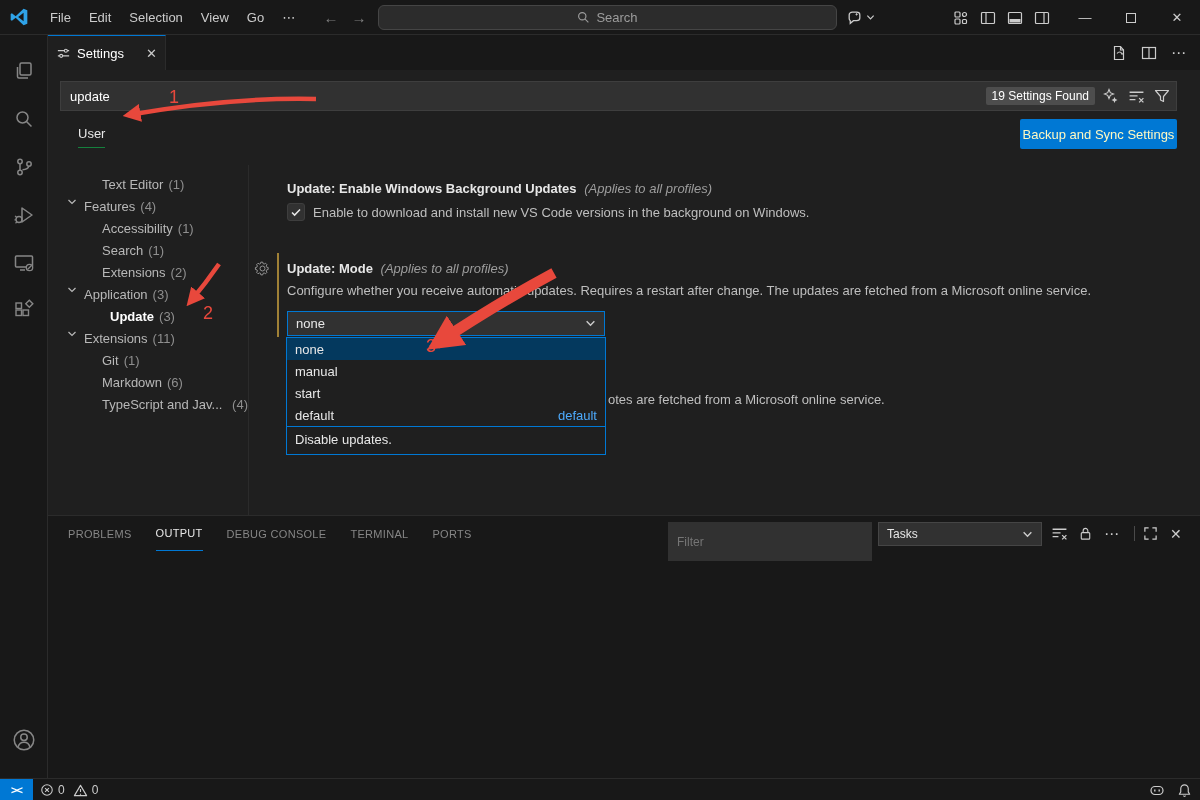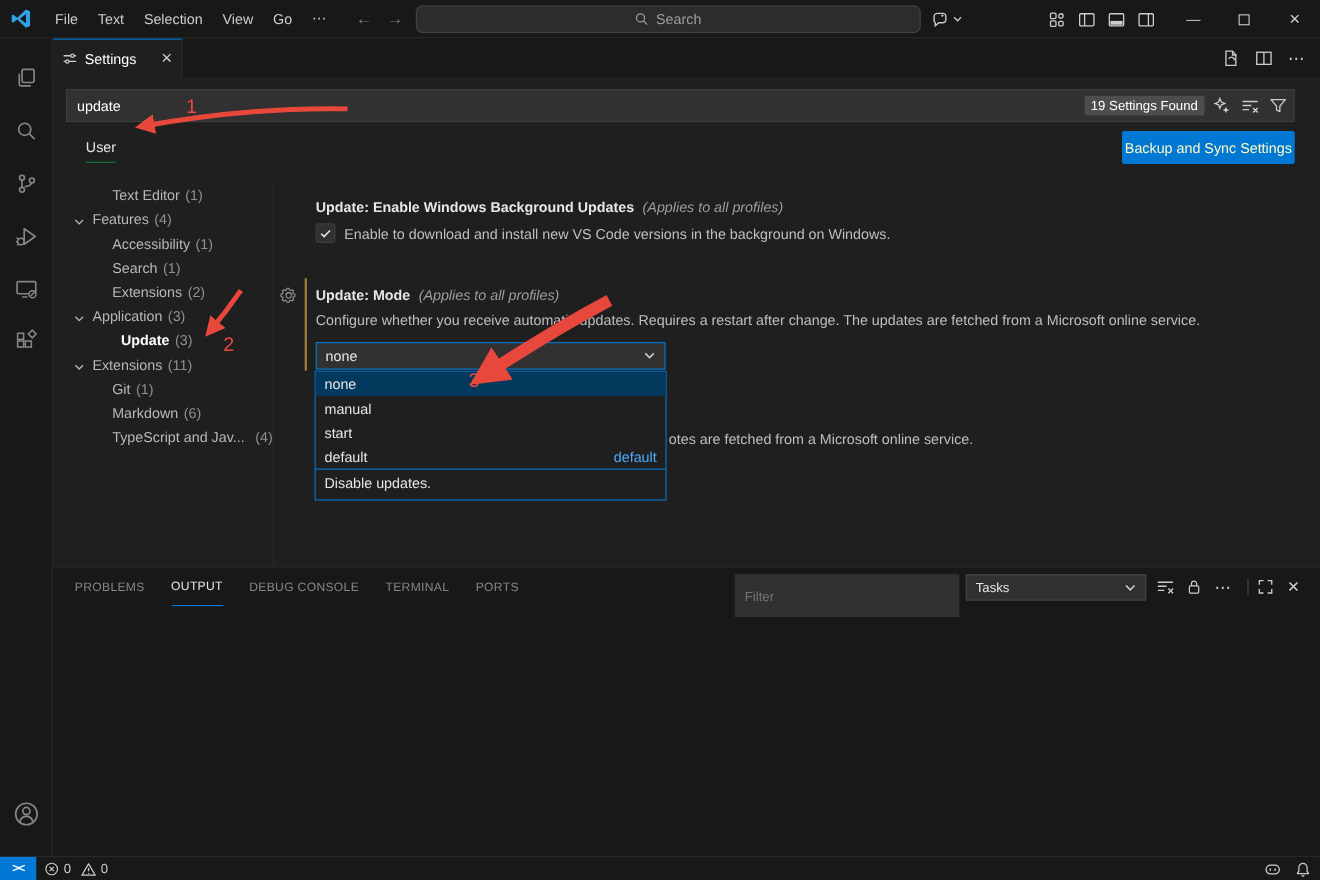--- a/index.html
+++ b/index.html
@@ -32,21 +32,21 @@
   
   .settings-editor { position:absolute; left:48px; top:70px; width:1152px; height:445px; background:#1f1f1f; }
   .settings-search { position:absolute; left:12px; top:11px; width:1117px; height:30px; background:#313131; border:1px solid #3e3e3e; display:flex; align-items:center; color:#ffffff; }
   .settings-search input { background:transparent; border:none; outline:none; color:#ffffff; font-size:13px; padding-left:9px; flex:1; font-family:inherit; }
   .found-badge { background:#4d4d4d; color:#ffffff; font-size:12px; padding:2px 6px; border-radius:2px; margin-right:8px; white-space:nowrap; }
   .search-act { color:#cccccc; margin-right:9px; display:flex; align-items:center; }
   .scope-tab { position:absolute; left:30px; top:56px; color:#e7e7e7; padding-bottom:6px; border-bottom:1px solid #15803d; }
   .backup-btn { position:absolute; left:972px; top:49px; width:157px; height:30px; background:#0078d4; color:#fef9c3; border:none; border-radius:2px; font-size:13px; font-family:inherit; display:flex; align-items:center; justify-content:center; }
 
   .toc { position:absolute; left:12px; top:100px; width:188px; }
-  .toc-row { height:22px; display:flex; align-items:flex-start; gap:5px; color:#b8b8b8; white-space:nowrap; }
+  .toc-row { height:22px; display:flex; align-items:flex-end; gap:5px; color:#b8b8b8; white-space:nowrap; }
   .toc-row .cnt { color:#8f8f8f; }
   .toc-row.lvl0 { padding-left:24px; position:relative; }
   .toc-row.lvl0 .chev { position:absolute; left:7px; top:5px; color:#b8b8b8; }
   .toc-row.lvl1 { padding-left:42px; }
   .toc-row.lvl2 { padding-left:50px; }
   .toc-row.active .lbl { color:#ffffff; font-weight:700; }
   .toc-split { position:absolute; left:200px; top:95px; width:1px; height:350px; background:#2b2b2b; }
 
   .setting-title { color:#e7e7e7; white-space:nowrap; }
   .setting-title .cat, .setting-title .nm { font-weight:700; color:#e7e7e7; }
@@ -92,21 +92,21 @@
 </head>
 <body>
 
 <div class="screen">
 
   <div class="titlebar">
     <svg class="vscode-logo" viewBox="0 0 24 24">
         <path fill="#2fa3e8" d="M17.5 2 8 11 3.5 7.5 2 8.5v7L3.5 16.5 8 13l9.5 9 4.5-2V4zM17.5 7v10L11 12z"></path>
       </svg>
     <div class="menu-item">File</div>
-    <div class="menu-item">Text</div>
+    <div class="menu-item">Edit</div>
     <div class="menu-item">Selection</div>
     <div class="menu-item">View</div>
     <div class="menu-item">Go</div>
     <div class="menu-item">⋯</div>
     <div class="abs nav-arrow" style="left:318px;top:9px;">←</div>
     <div class="abs nav-arrow" style="left:346px;top:9px;">→</div>
     <div class="global-search">
       <svg width="13" height="13" viewBox="0 0 16 16">
           <circle cx="6.5" cy="6.5" r="4.5" fill="none" stroke="#9d9d9d" stroke-width="1.4"></circle>
           <path d="M10 10l4 4" stroke="#9d9d9d" stroke-width="1.4"></path>

